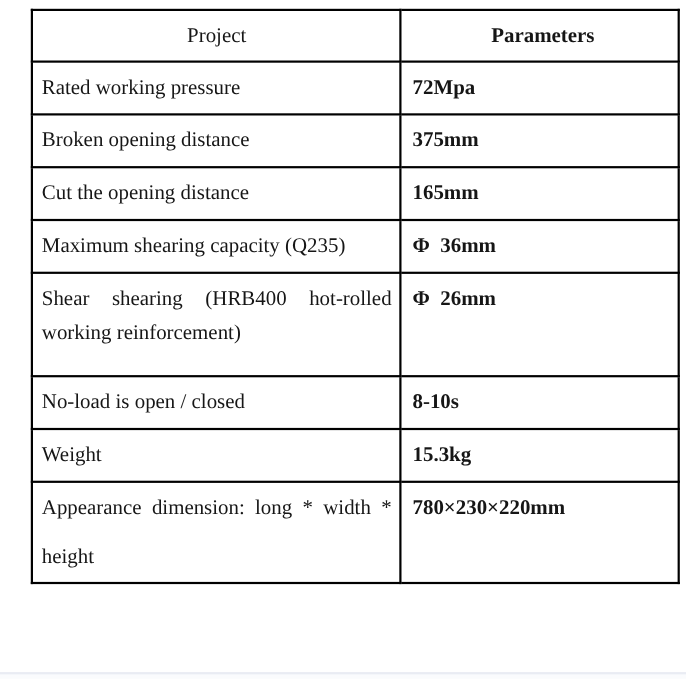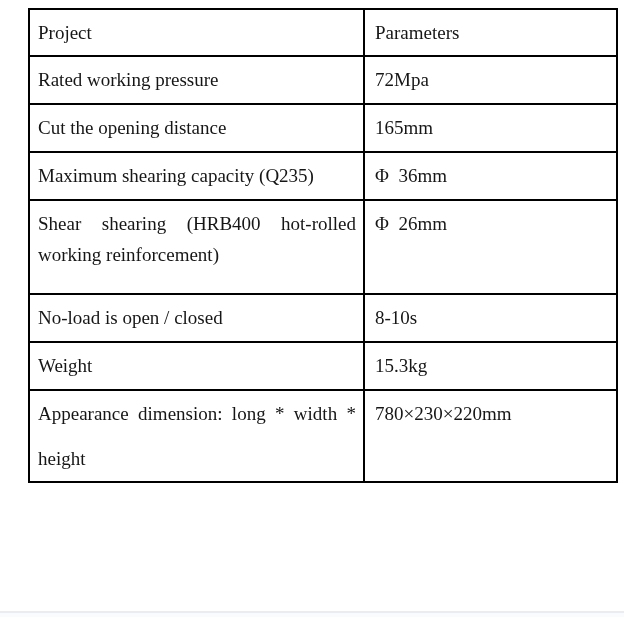--- a/index.html
+++ b/index.html
@@ -24,32 +24,32 @@
     table-layout: fixed;
   }
   .spec-table td {
     border: 2px solid #000000;
     vertical-align: top;
     font-size: 19px;
     padding: 0;
     overflow: hidden;
   }
   .td-project { padding-left: 8px !important; padding-right: 7px !important; }
-  .td-param   { padding-left: 10px !important; padding-right: 4px !important; }
+  .td-param   { padding-left: 10px !important; padding-right: 4px !important; font-weight: bold; }
   .line {
     line-height: 46px;
     height: 31px;
   }
   .hdr .line { line-height: 45px; height: 45px; }
   .td-param .line { white-space: pre-wrap; }
   .just {
     text-align: justify;
     text-align-last: justify;
   }
-  tr.h45 td { height: 45px; }
+  tr.h45 td { height: 45px; text-align: center; }
   tr.h46 td { height: 46px; }
   tr.h92 td { height: 92px; }
   tr.h90 td { height: 90px; }
   tr.h90 .line { line-height: 45px; height: 45px; }
   .footer-strip {
     position: absolute;
     left: 0;
     top: 611px;
     width: 624px;
     height: 6px;
@@ -77,20 +77,28 @@
 
     <tr class="h46">
       <td class="td-project">
         <div class="line">Rated working pressure</div>
       </td>
       <td class="td-param">
         <div class="line">72Mpa</div>
       </td>
     </tr>
 
+    <tr class="h46">
+      <td class="td-project">
+        <div class="line">Broken opening distance</div>
+      </td>
+      <td class="td-param">
+        <div class="line">375mm</div>
+      </td>
+    </tr>
 
     <tr class="h46">
       <td class="td-project">
         <div class="line">Cut the opening distance</div>
       </td>
       <td class="td-param">
         <div class="line">165mm</div>
       </td>
     </tr>
 

